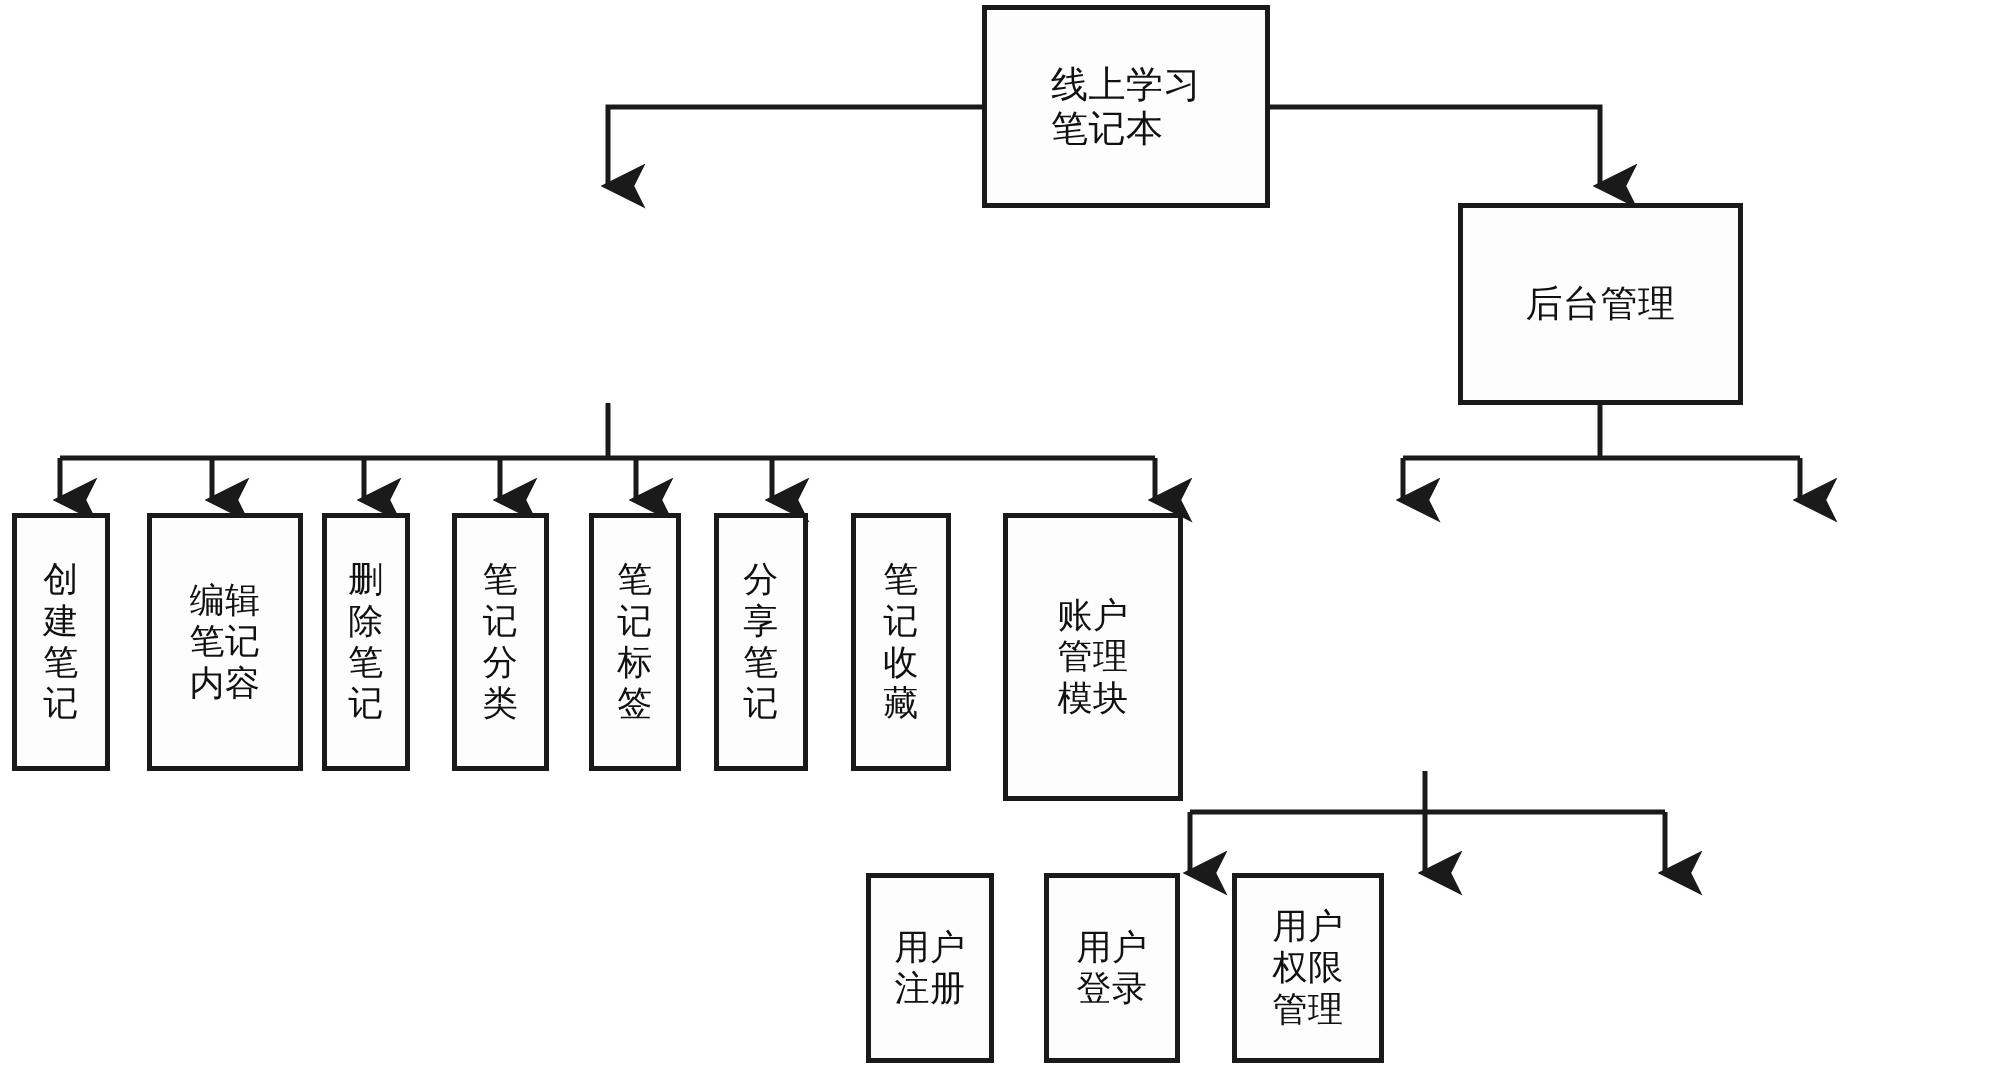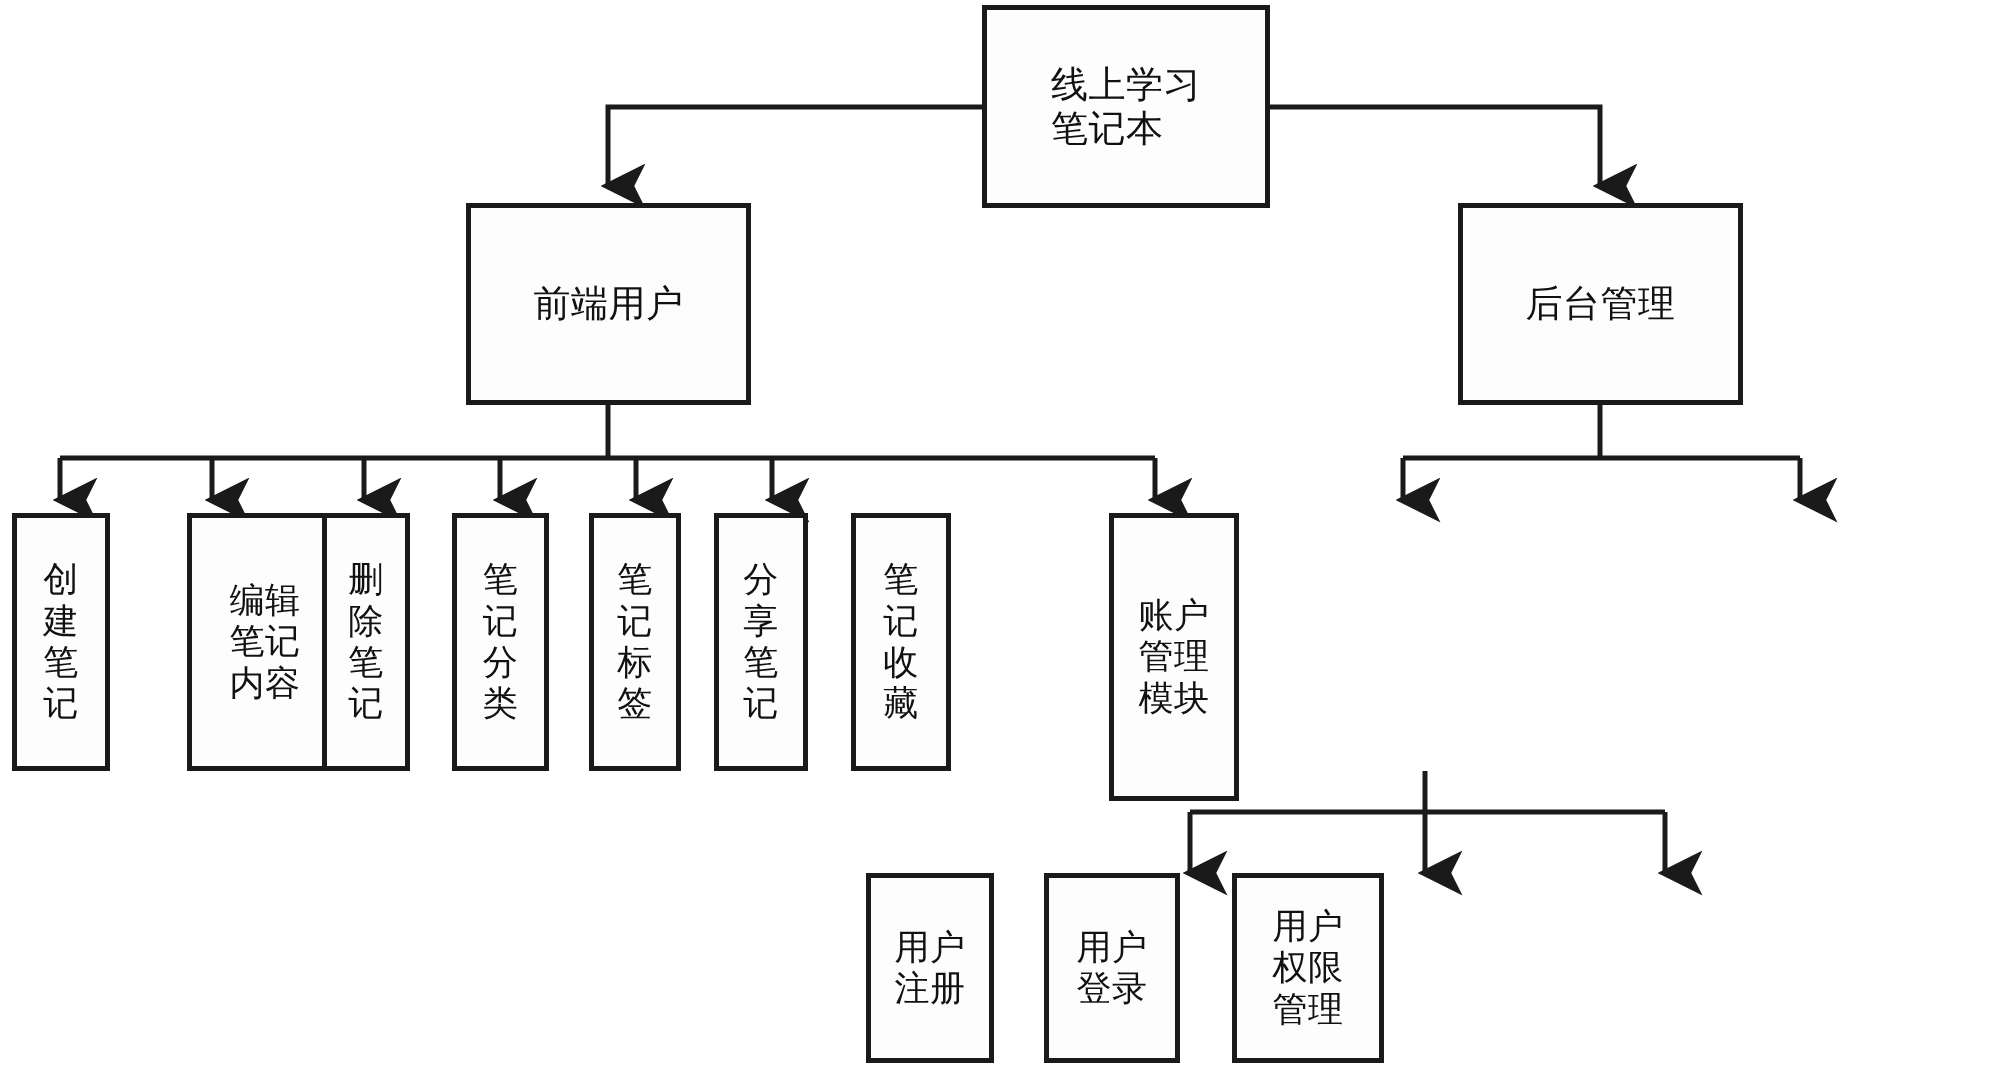--- a/index.html
+++ b/index.html
@@ -82,30 +82,29 @@
       <path d="M 1190 812 L 1665 812"></path>
       <path d="M 1190 812 L 1190 873" marker-end="url(#arrow)"></path>
       <path d="M 1425 812 L 1425 873" marker-end="url(#arrow)"></path>
       <path d="M 1665 812 L 1665 873" marker-end="url(#arrow)"></path>
     </g>
   </svg>
 
   <div class="node-box t-root" style="left:982px; top:5px; width:288px; height:203px;">线上学习
 笔记本</div>
 
-  <div class="node-box t-level2" style="left:466px; top:203px; width:285px; height:202px;">前端用户</div>
 
   <div class="node-box t-level2" style="left:1458px; top:203px; width:285px; height:202px;">后台管理</div>
 
   <div class="node-box t-leaf" style="left:12px; top:513px; width:98px; height:258px;">创
 建
 笔
 记</div>
 
-  <div class="node-box t-leaf" style="left:147px; top:513px; width:156px; height:258px;margin-left:40px;">编辑
+  <div class="node-box t-leaf" style="left:147px; top:513px; width:156px; height:258px;">编辑
 笔记
 内容</div>
 
   <div class="node-box t-leaf" style="left:322px; top:513px; width:88px; height:258px;">删
 除
 笔
 记</div>
 
   <div class="node-box t-leaf" style="left:452px; top:513px; width:97px; height:258px;">笔
 记
@@ -120,21 +119,21 @@
   <div class="node-box t-leaf" style="left:714px; top:513px; width:94px; height:258px;">分
 享
 笔
 记</div>
 
   <div class="node-box t-leaf" style="left:851px; top:513px; width:100px; height:258px;">笔
 记
 收
 藏</div>
 
-  <div class="node-box t-small" style="left:1109px; top:513px; width:130px; height:288px;">账户
+  <div class="node-box t-small" style="left:1003px; top:513px; width:180px; height:288px;">账户
 管理
 模块</div>
 
 
   <div class="node-box t-small" style="left:866px; top:873px; width:128px; height:190px;">用户
 注册</div>
 
   <div class="node-box t-small" style="left:1044px; top:873px; width:136px; height:190px;">用户
 登录</div>
 

